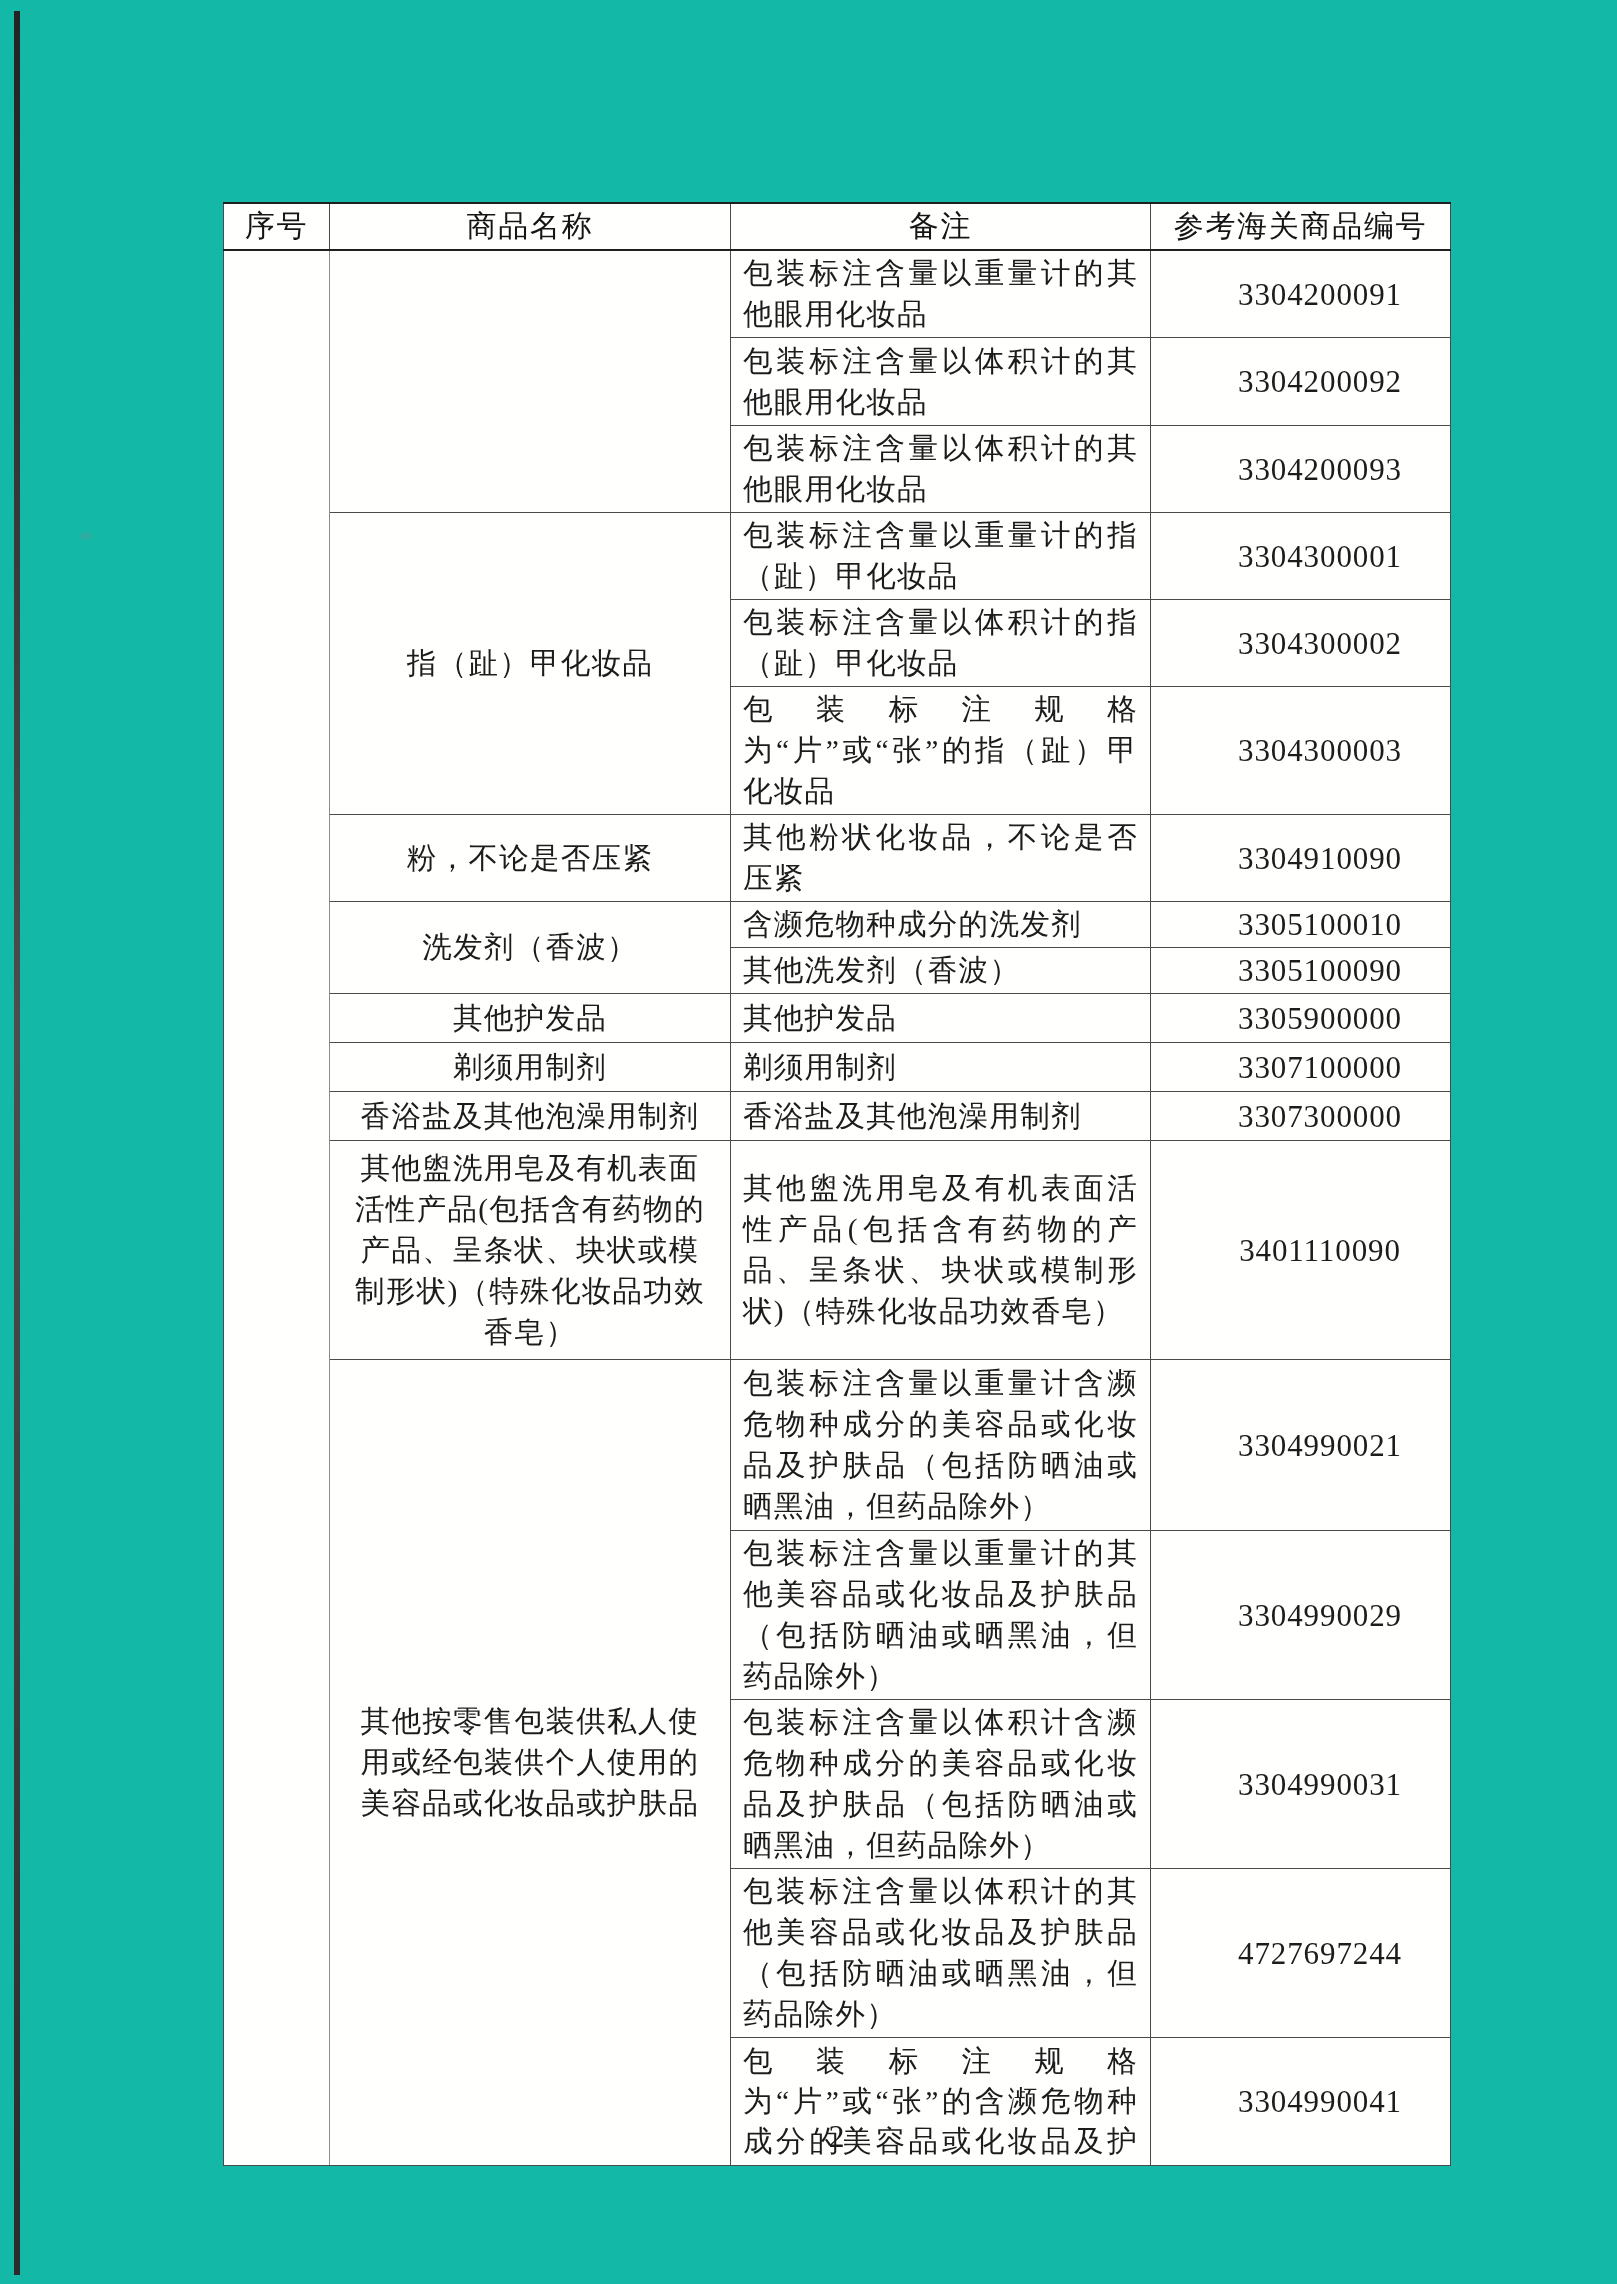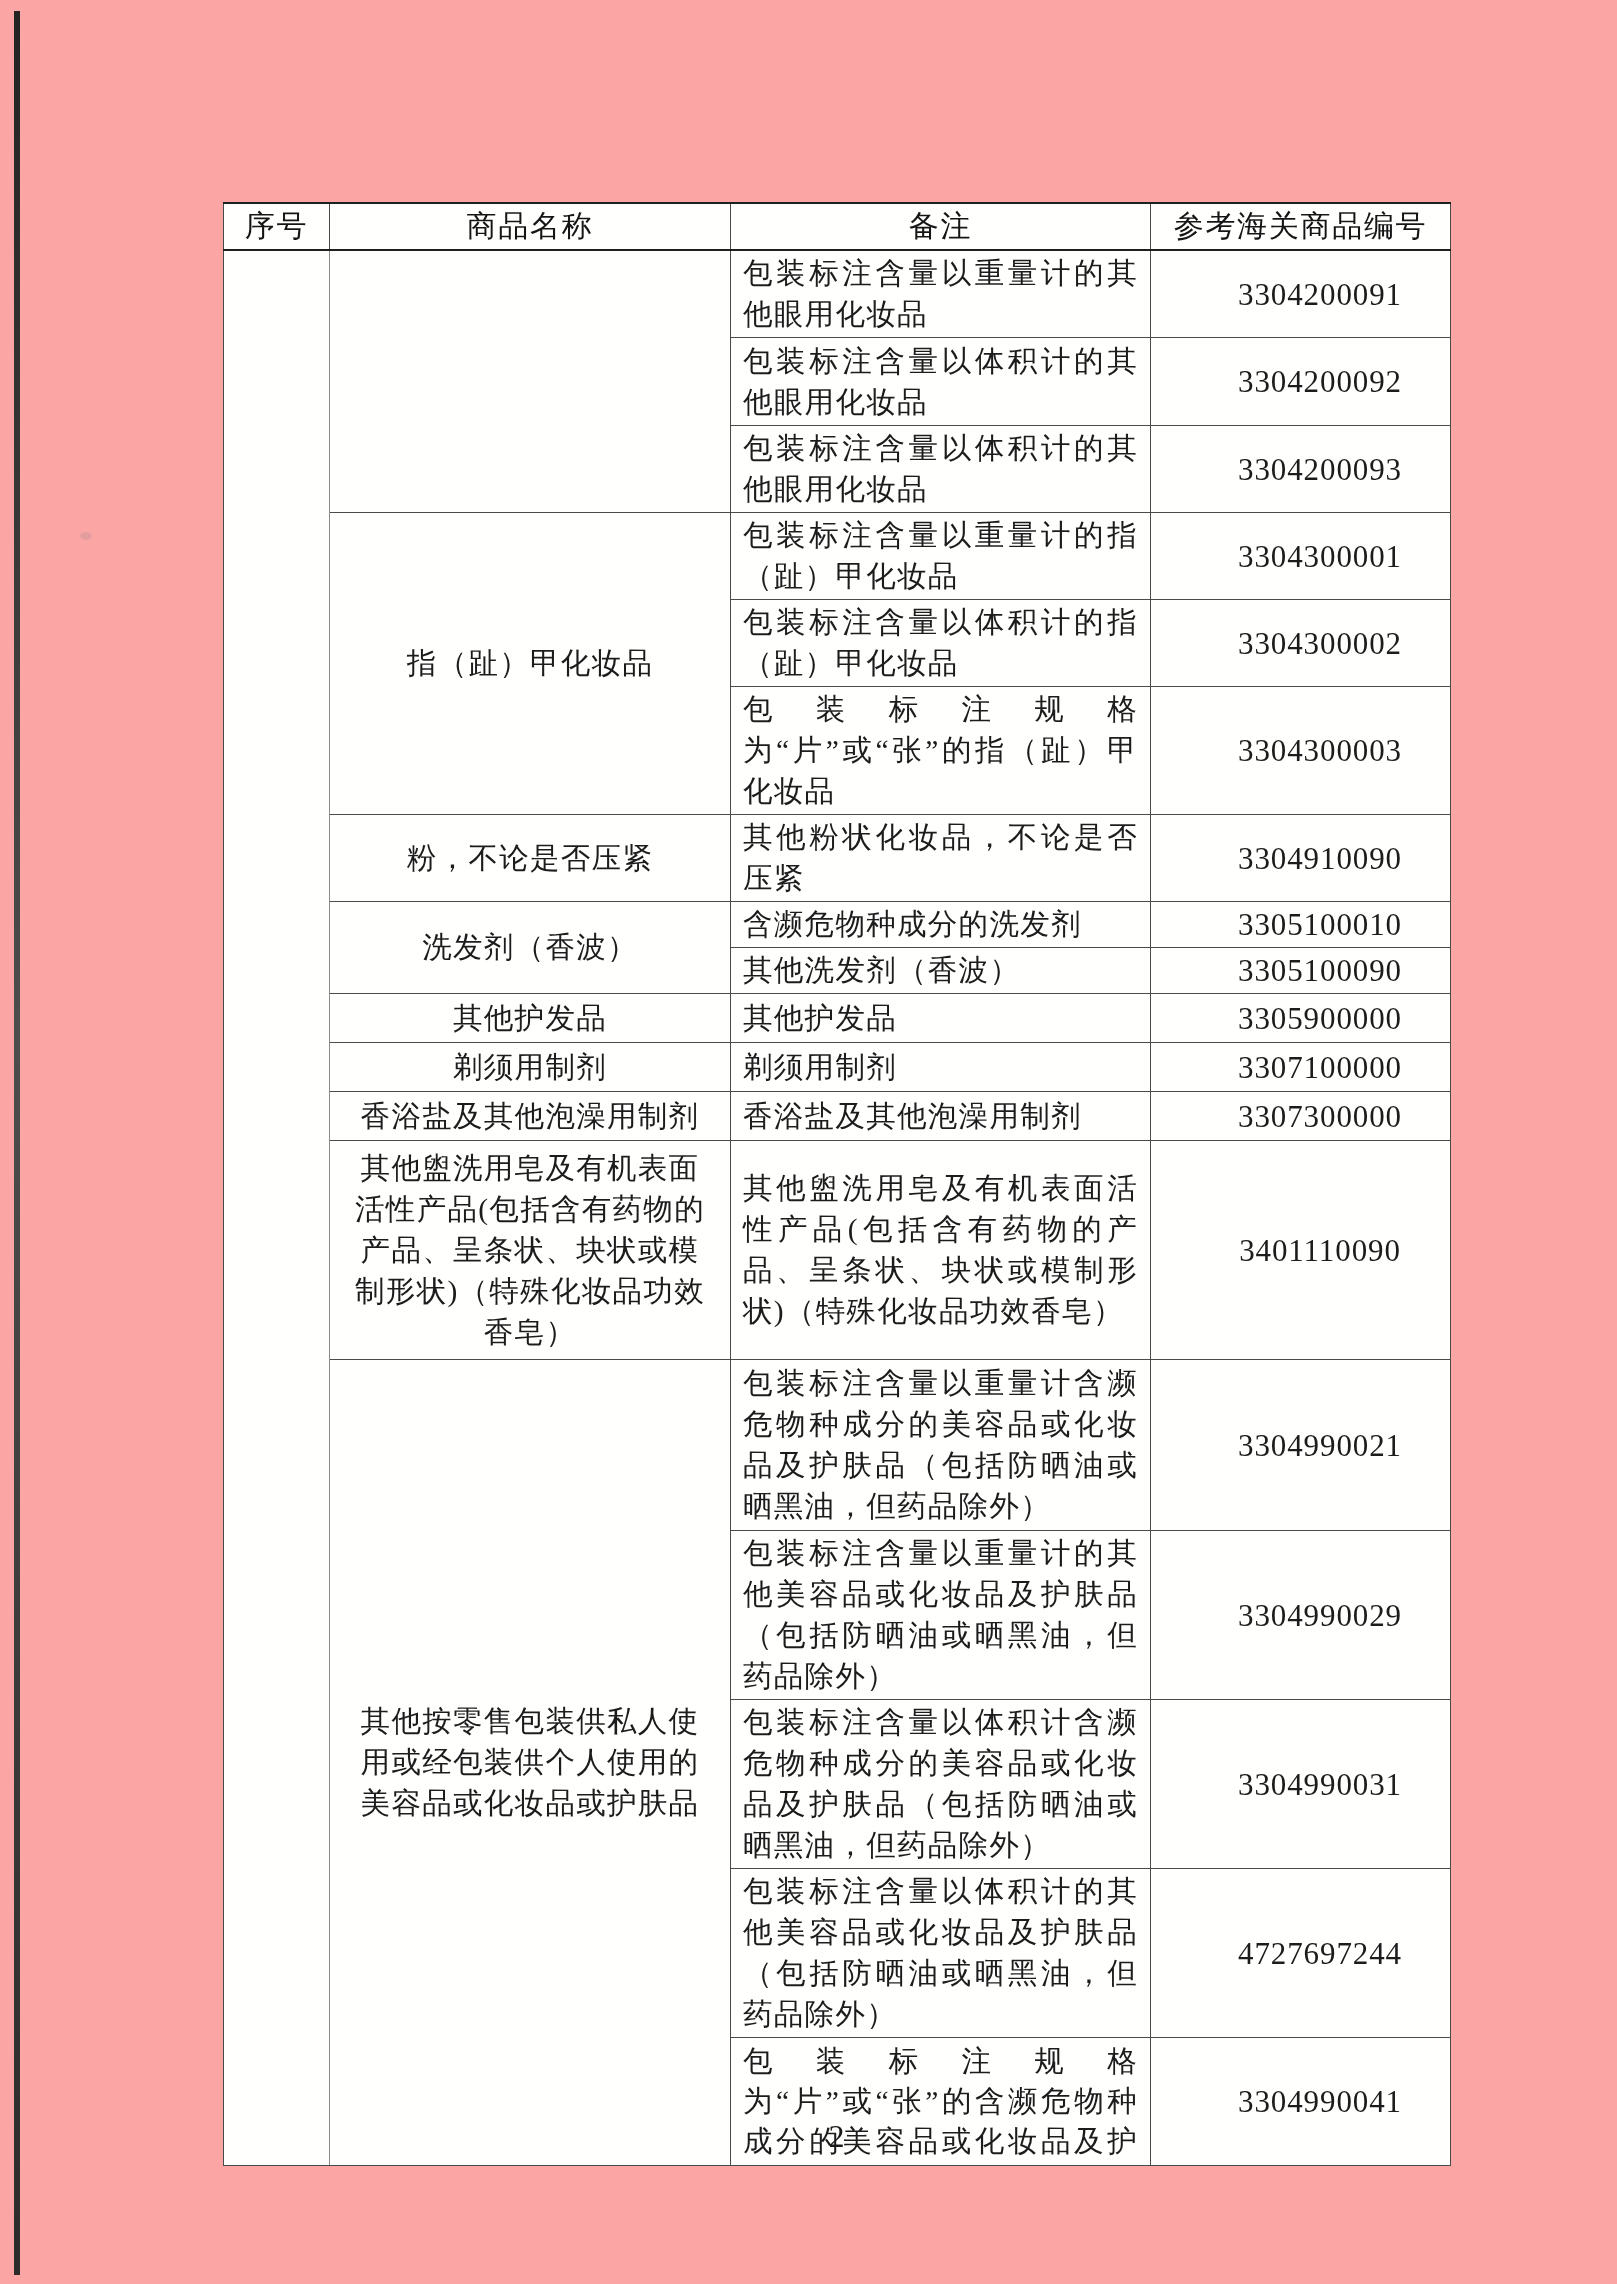--- a/index.html
+++ b/index.html
@@ -6,21 +6,21 @@
   html, body { width: 1617px; height: 2284px; }
   body {
     position: relative;
     background: #ffffff;
     font-family: "Liberation Serif", "DejaVu Serif", serif;
     color: #1c1c1c;
     overflow: hidden;
   }
   .page {
     position: absolute; inset: 0;
-    background: #fca5a5;
+    background: #14b8a6;
   }
   
   .scan-line {
     position: absolute;
     left: 14px; top: 11.3px;
     width: 6px; height: 2264px;
     background: linear-gradient(180deg, #232323 0%, #4d4d4d 45%, #2b2b2b 100%);
   }
   .speck { position: absolute; background: #8a8a8a; border-radius: 50%; }
   .speck.s1 { left: 80px;  top: 532px; width: 12px; height: 7.8px; opacity: .22; }

